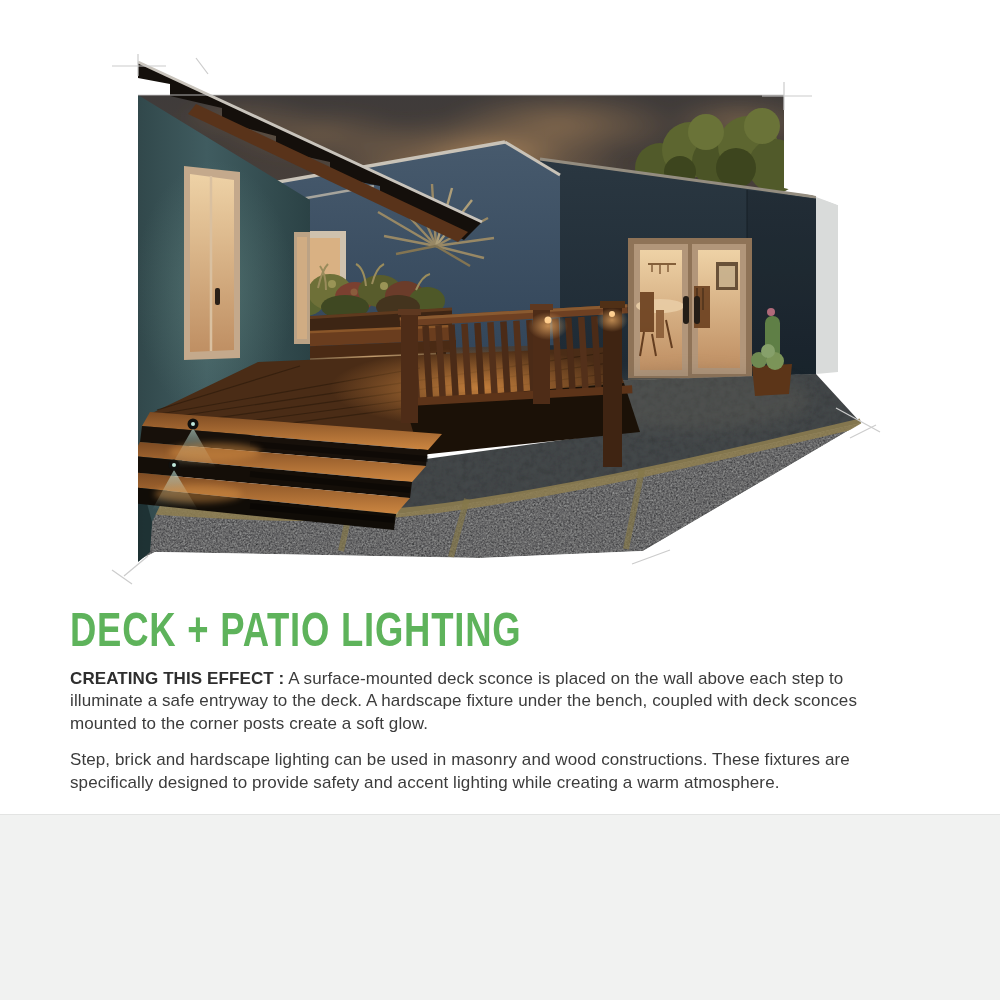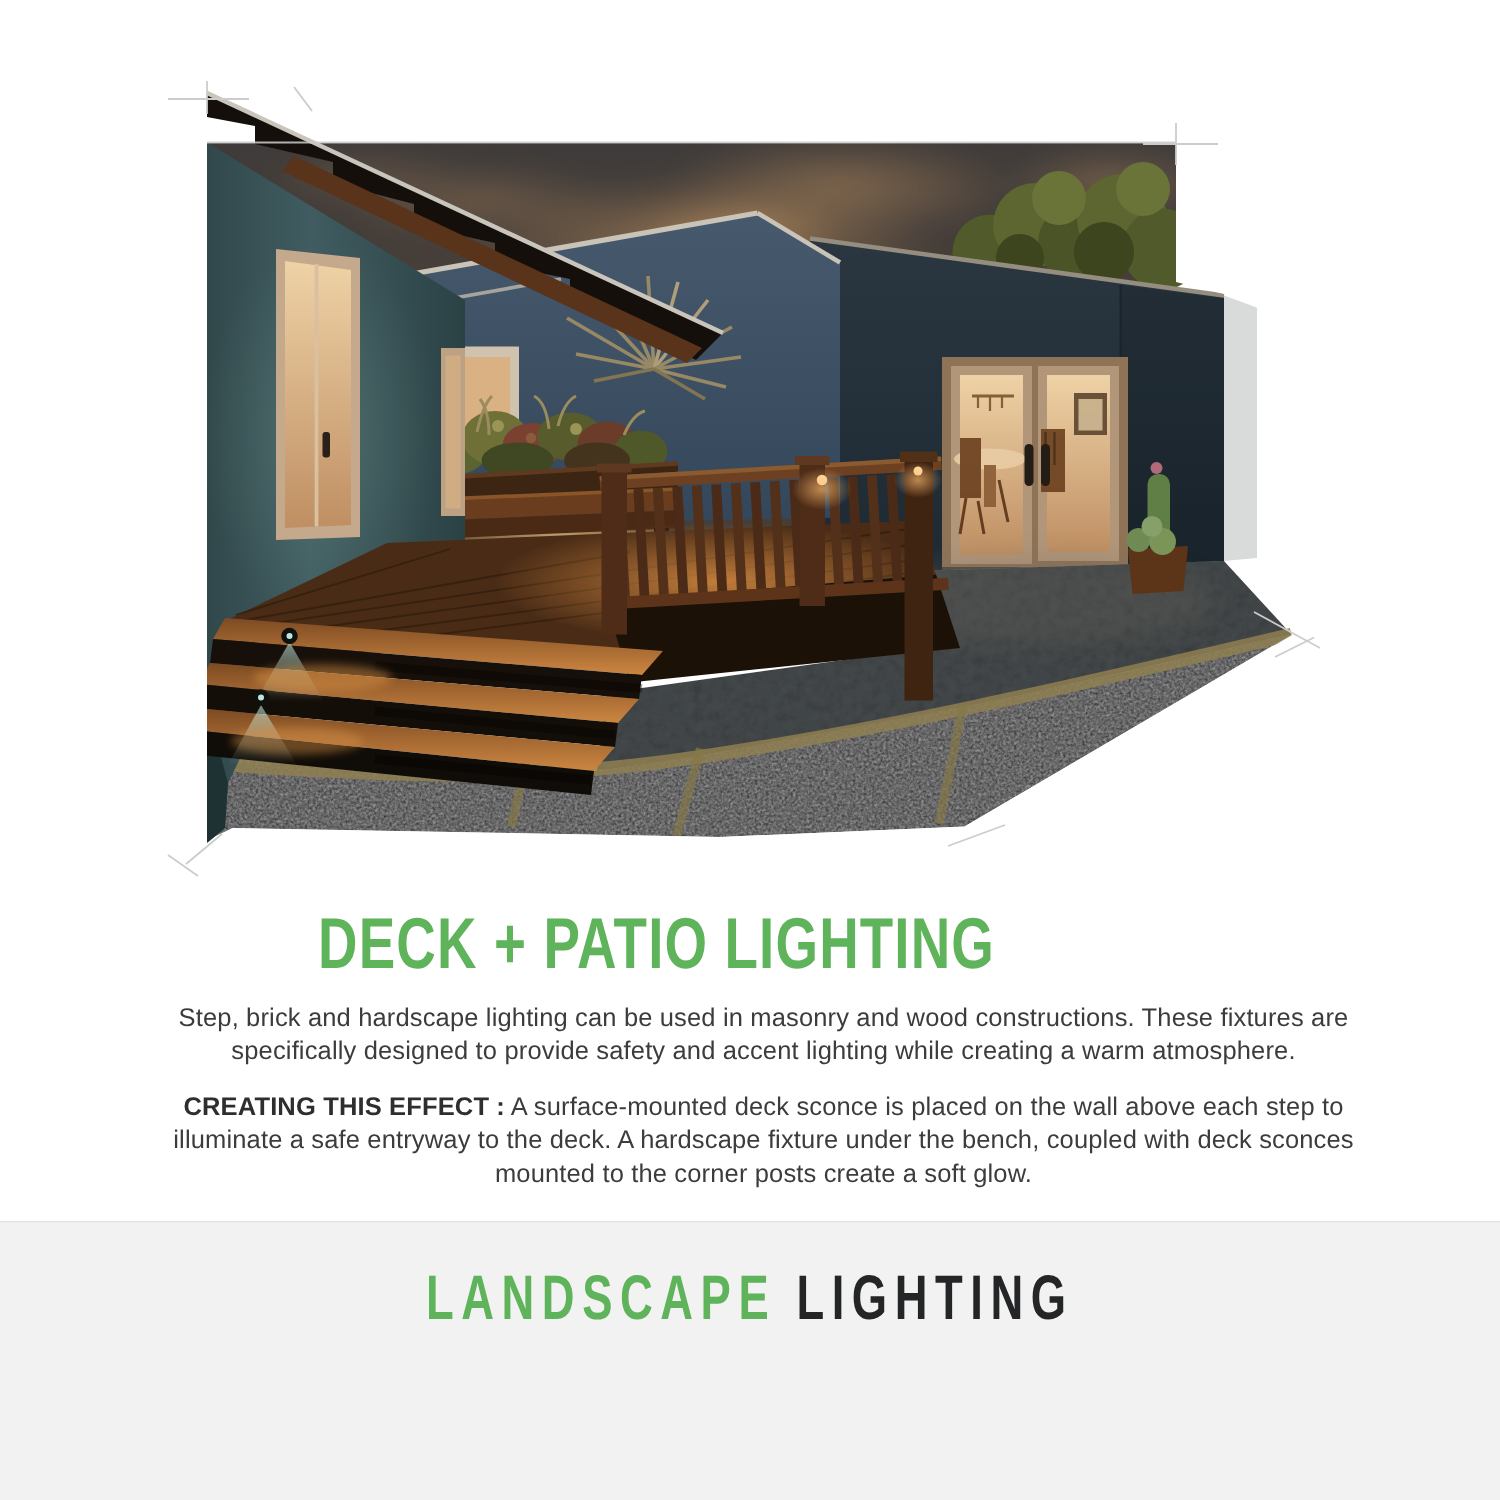--- a/index.html
+++ b/index.html
@@ -1,19 +1,19 @@
 <!DOCTYPE html>
 <html><head>
 <meta charset="utf-8">
 <style>
   html,body{margin:0;padding:0;}
   body{width:1000px;height:1000px;background:#ffffff;position:relative;overflow:hidden;
        font-family:"Liberation Sans",sans-serif;}
   .hero{position:absolute;left:0;top:0;width:1000px;height:620px;}
-  .copy{position:absolute;left:88px;top:606px;width:842px;text-align:center;}
+  .copy{position:absolute;left:70px;top:606px;width:842px;}
   .headline{color:#5eb35b;font-weight:700;font-size:48px;line-height:1;white-space:nowrap;
             display:inline-block;transform:scaleX(0.76);transform-origin:0 50%;letter-spacing:1px;}
   .para{color:#3c3c3c;font-size:17px;line-height:1.32;margin:14px 0 0 0;letter-spacing:0.1px;}
   .para b{color:#2e2e2e;}
   .footer{position:absolute;left:0;top:814px;width:1000px;height:186px;background:#f1f2f1;
           border-top:1px solid #e3e4e3;text-align:center;}
   .brandline{margin-top:26px;white-space:nowrap;}
   .brandline .inner{display:inline-block;transform:scaleX(0.72);transform-origin:50% 50%;
           font-weight:700;font-size:42px;letter-spacing:7px;}
   .brand-green{color:#5eb35b;}
@@ -346,21 +346,18 @@
         <line x1="112" y1="570" x2="132" y2="584"></line>
     <line x1="632" y1="564" x2="670" y2="550"></line>
     <line x1="836" y1="408" x2="880" y2="432"></line>
         <line x1="850" y1="438" x2="876" y2="425"></line>
   </g>
 </svg>
 </div>
 
 <div class="copy">
   <h1 class="headline" style="margin:0;">DECK + PATIO LIGHTING</h1>
+  <p class="para"><b>CREATING THIS EFFECT :</b><span> A surface-mounted deck sconce is placed on the wall above each step to illuminate a safe entryway to the deck. A hardscape fixture under the bench, coupled with deck sconces mounted to the corner posts create a soft glow.</span></p>
   <p class="para">Step, brick and hardscape lighting can be used in masonry and wood constructions. These fixtures are specifically designed to provide safety and accent lighting while creating a warm atmosphere.</p>
-  <p class="para"><b>CREATING THIS EFFECT :</b><span> A surface-mounted deck sconce is placed on the wall above each step to illuminate a safe entryway to the deck. A hardscape fixture under the bench, coupled with deck sconces mounted to the corner posts create a soft glow.</span></p>
 </div>
 
 <div class="footer">
-  <div class="brandline">
-    <span class="inner"><span class="brand-green">LANDSCAPE</span><span class="brand-dark"> LIGHTING</span></span>
-  </div>
 </div>
 
 </body></html>

